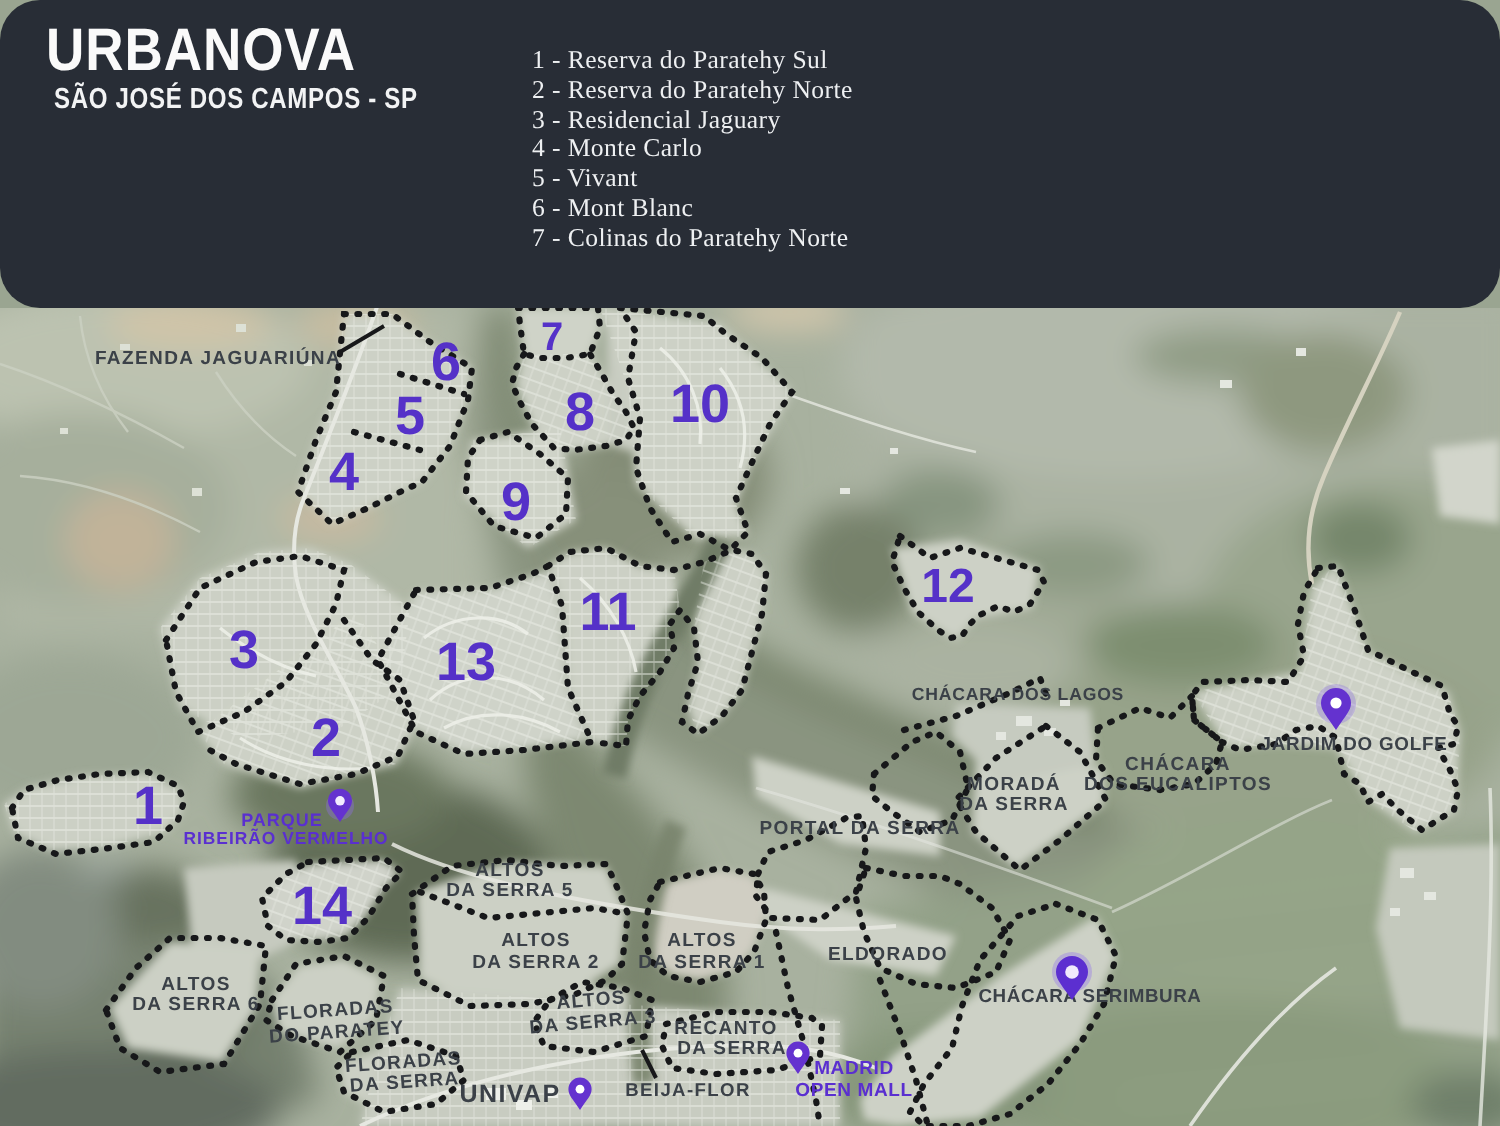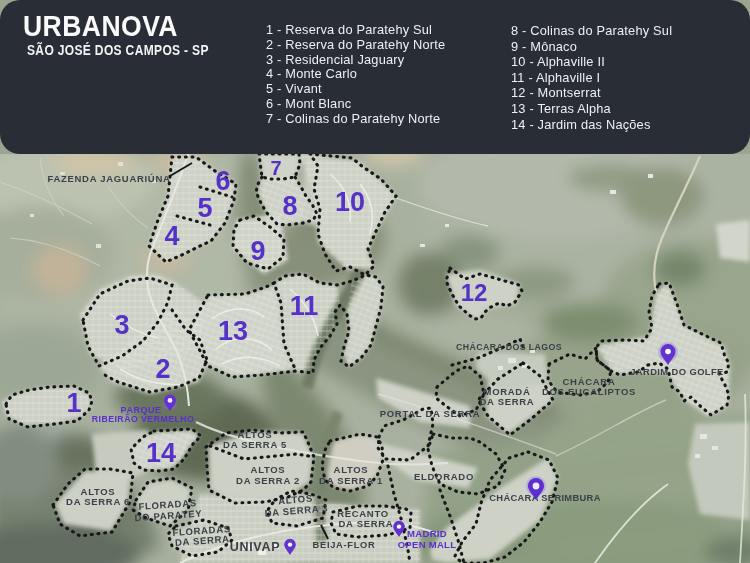--- a/index.html
+++ b/index.html
@@ -2,21 +2,21 @@
 <html><head>
 <meta charset="utf-8">
 <style>
   html,body{margin:0;padding:0;}
   body{width:750px;height:563px;overflow:hidden;font-family:"Liberation Sans",sans-serif;}
   .page{position:relative;width:750px;height:563px;background:#9aa591;}
   .header{position:absolute;left:0;top:0;width:750px;height:154px;background:#282d36;color:#f2f3f4;border-radius:20px;}
   .title{position:absolute;left:23px;top:9px;font-size:30px;font-weight:bold;letter-spacing:0.5px;color:#fafafa;transform:scaleX(0.885);transform-origin:0 0;}
   .subtitle{position:absolute;left:27px;top:42px;font-size:14.5px;font-weight:bold;letter-spacing:0.4px;color:#f2f3f4;transform:scaleX(0.83);transform-origin:0 0;}
   .leg{position:absolute;top:23px;font-size:12.8px;line-height:14.9px;color:#eef0f2;letter-spacing:0.2px;}
-  .leg1{left:266px;line-height:14.8px;}
+  .leg1{left:266px;line-height:14.8px;font-family:Liberation Serif, serif;}
   .leg2{left:511px;line-height:15.6px;}
 </style>
 </head>
 <body>
 <div class="page">
 
   <div style="position:absolute;left:0;top:154px;width:750px;height:409px;">
   <svg width="750" height="409" viewBox="0 0 750 409">
     <defs>
       <filter id="b8" x="-40%" y="-40%" width="180%" height="180%">
@@ -412,15 +412,14 @@
   </div>
 
   <div class="header">
 
     <div class="title">URBANOVA</div>
 
     <div class="subtitle">SÃO JOSÉ DOS CAMPOS - SP</div>
 
     <div class="leg leg1">1 - Reserva do Paratehy Sul<br>2 - Reserva do Paratehy Norte<br>3 - Residencial Jaguary<br>4 - Monte Carlo<br>5 - Vivant<br>6 - Mont Blanc<br>7 - Colinas do Paratehy Norte</div>
 
-    <div class="leg leg2">8 - Colinas do Paratehy Sul<br>9 - Mônaco<br>10 - Alphaville II<br>11 - Alphaville I<br>12 - Montserrat<br>13 - Terras Alpha<br>14 - Jardim das Nações</div>
   </div>
 </div>
 
 </body></html>

